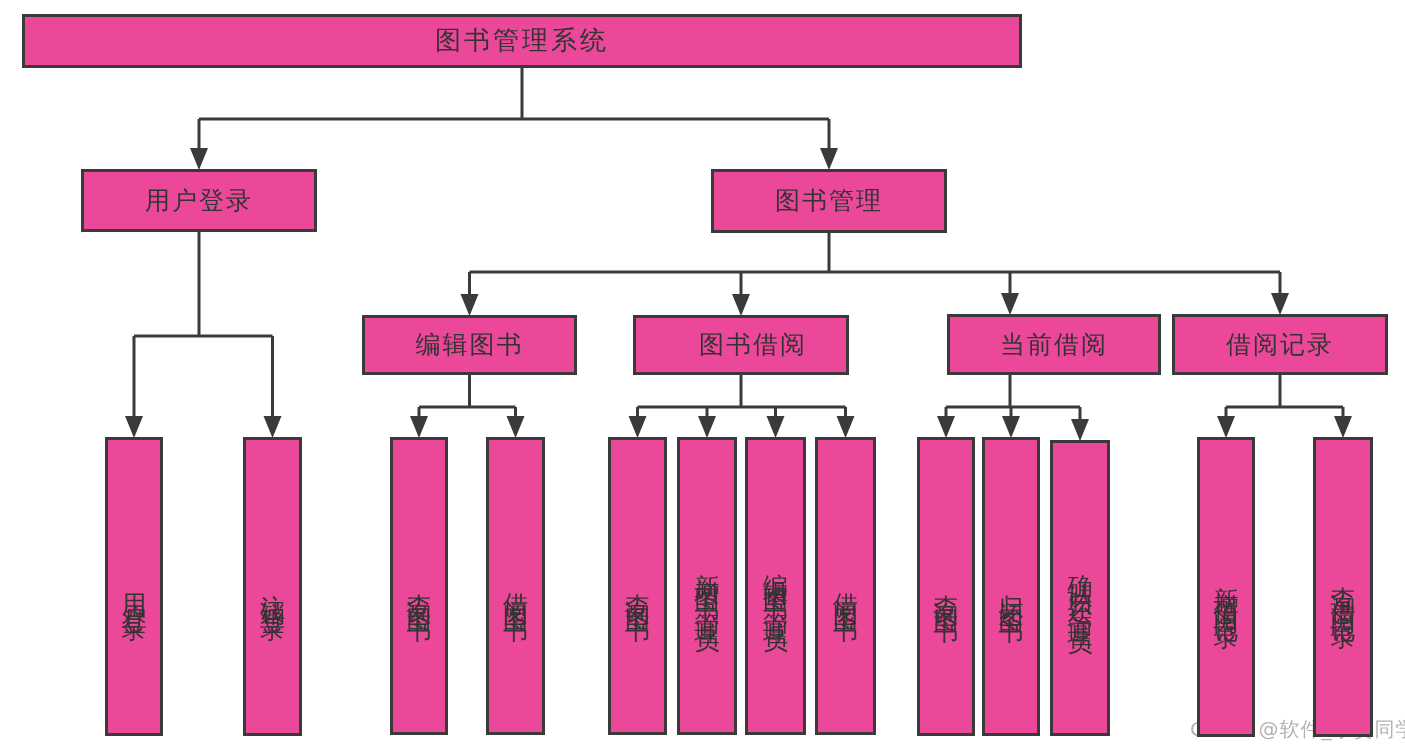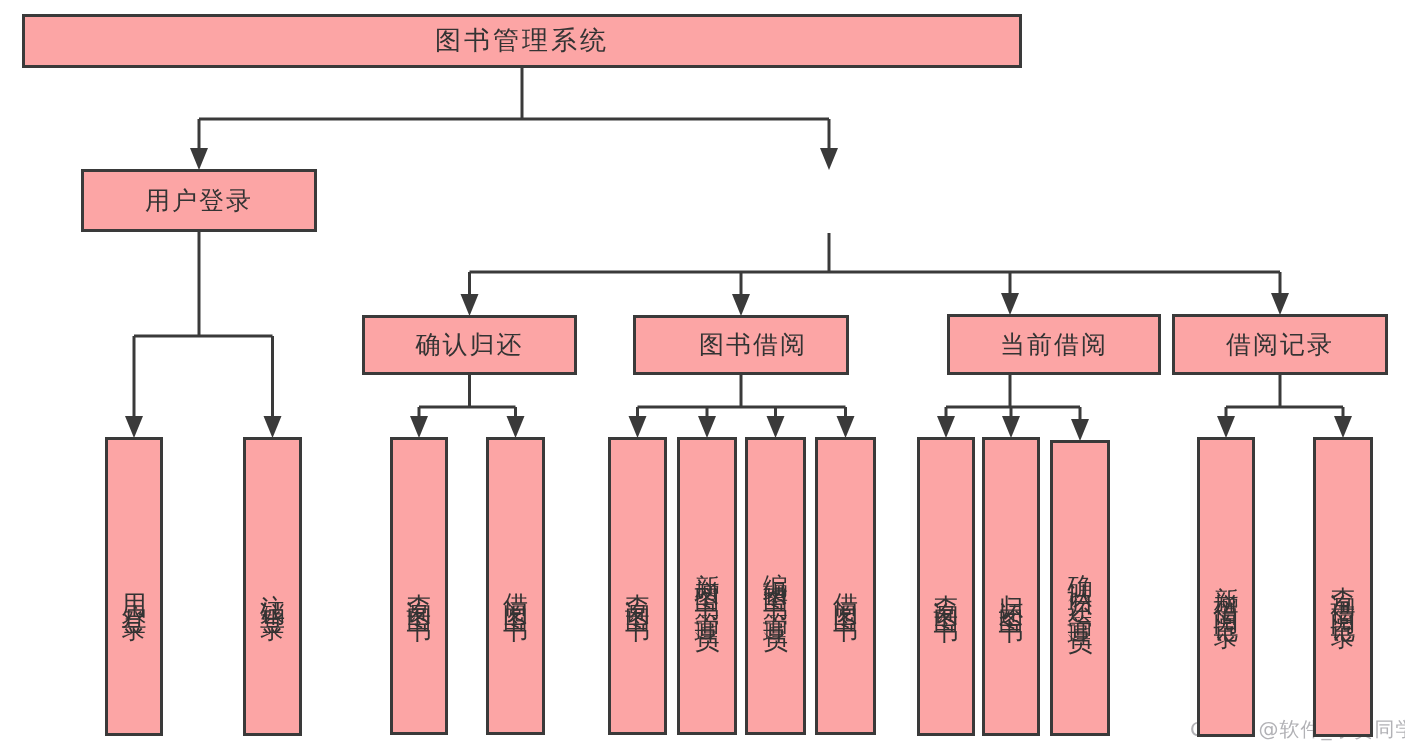--- a/index.html
+++ b/index.html
@@ -8,21 +8,21 @@
     width:1405px;height:747px;
     background:#ffffff;
     font-family:"DejaVu Sans","Liberation Sans",sans-serif;
     overflow:hidden;
   }
   #wires{position:absolute;left:0;top:0;width:1405px;height:747px;}
   .node{
     position:absolute;
     box-sizing:border-box;
     border:3px solid #3a3a3a;
-    background:#fca5a5;
+    background:#ec4899;
     display:flex;
     align-items:center;
     justify-content:center;
     color:#333333;
     font-size:25px;
     letter-spacing:2px;
     text-align:center;
     line-height:1.2;
   }
   .node.root{font-size:26px;letter-spacing:3px;}
@@ -96,23 +96,24 @@
       <line x1="1226" y1="407" x2="1343" y2="407" stroke="#3a3a3a" stroke-width="3"></line>
       <line x1="1226" y1="407" x2="1226" y2="423" stroke="#3a3a3a" stroke-width="3"></line>
       <polygon points="1217,416 1235,416 1226,438" fill="#3a3a3a"></polygon>
       <line x1="1343" y1="407" x2="1343" y2="423" stroke="#3a3a3a" stroke-width="3"></line>
       <polygon points="1334,416 1352,416 1343,438" fill="#3a3a3a"></polygon>
     </svg>
 
   <div id="watermark" style="left:1190px;top:716px;">CSDN @软件_小贺同学</div>
 <div class="node root" style="left: 22px; top: 14px; width: 1000px; height: 54px;">图书管理系统</div>
     <div class="node" style="left: 81px; top: 169px; width: 236px; height: 63px;">用户登录</div>
+    <div class="node" style="left: 711px; top: 169px; width: 236px; height: 64px;">图书管理</div>
     <div class="node vertical" style="left: 105px; top: 437px; width: 58px; height: 299px;">用户登录</div>
     <div class="node vertical" style="left: 243px; top: 437px; width: 59px; height: 299px;">注销登录</div>
-    <div class="node" style="left: 362px; top: 315px; width: 215px; height: 60px;">确认归还</div>
+    <div class="node" style="left: 362px; top: 315px; width: 215px; height: 60px;">编辑图书</div>
     <div class="node" style="left: 633px; top: 315px; width: 216px; height: 60px; padding-left: 24px;">图书借阅</div>
     <div class="node" style="left: 903px; top: 314px; width: 214px; height: 61px; margin-left: 44px;">当前借阅</div>
     <div class="node" style="left: 1172px; top: 314px; width: 216px; height: 61px;">借阅记录</div>
     <div class="node vertical" style="left: 390px; top: 437px; width: 58px; height: 298px;">查询图书</div>
     <div class="node vertical" style="left: 486px; top: 437px; width: 59px; height: 298px;">借阅图书</div>
     <div class="node vertical" style="left: 608px; top: 437px; width: 59px; height: 298px;">查询图书</div>
     <div class="node vertical" style="left: 677px; top: 437px; width: 60px; height: 298px;">新增图书（管理员）</div>
     <div class="node vertical" style="left: 745px; top: 437px; width: 61px; height: 298px;">编辑图书（管理员）</div>
     <div class="node vertical" style="left: 815px; top: 437px; width: 61px; height: 298px;">借阅图书</div>
     <div class="node vertical" style="left: 917px; top: 437px; width: 58px; height: 299px;">查询图书</div>

